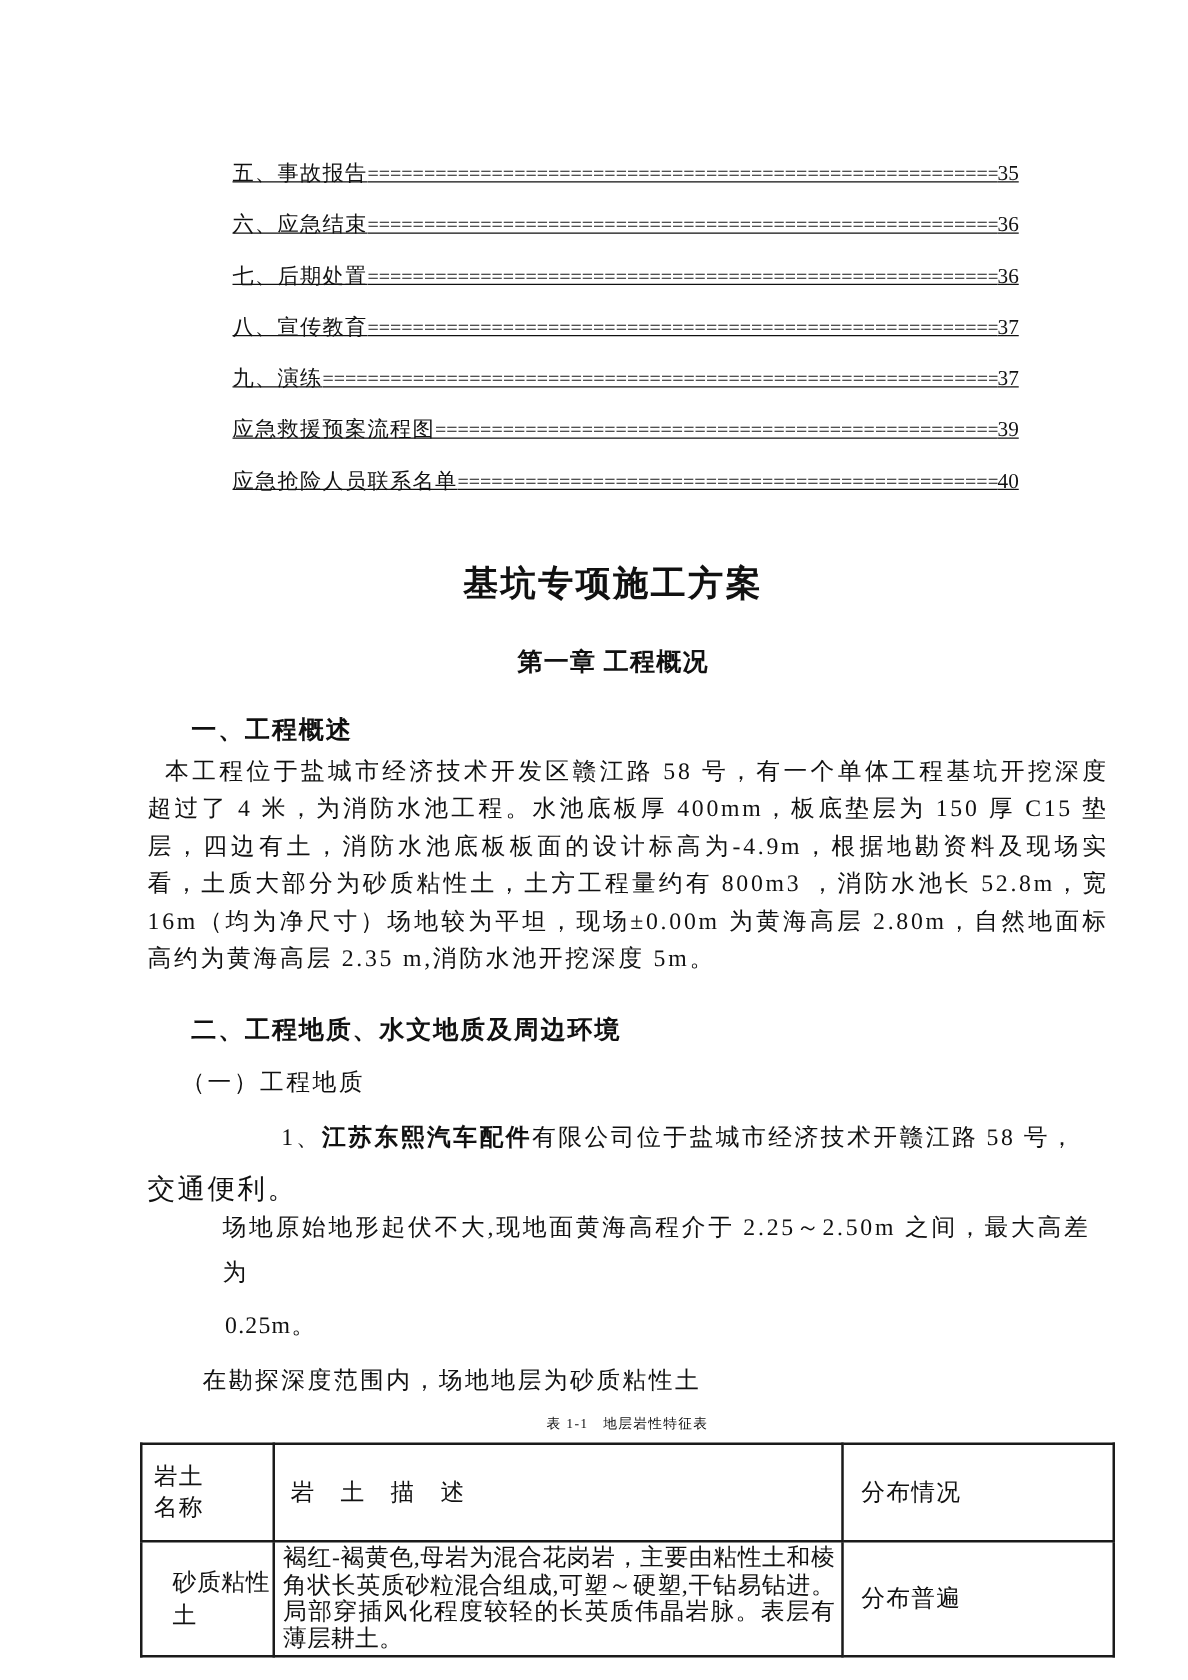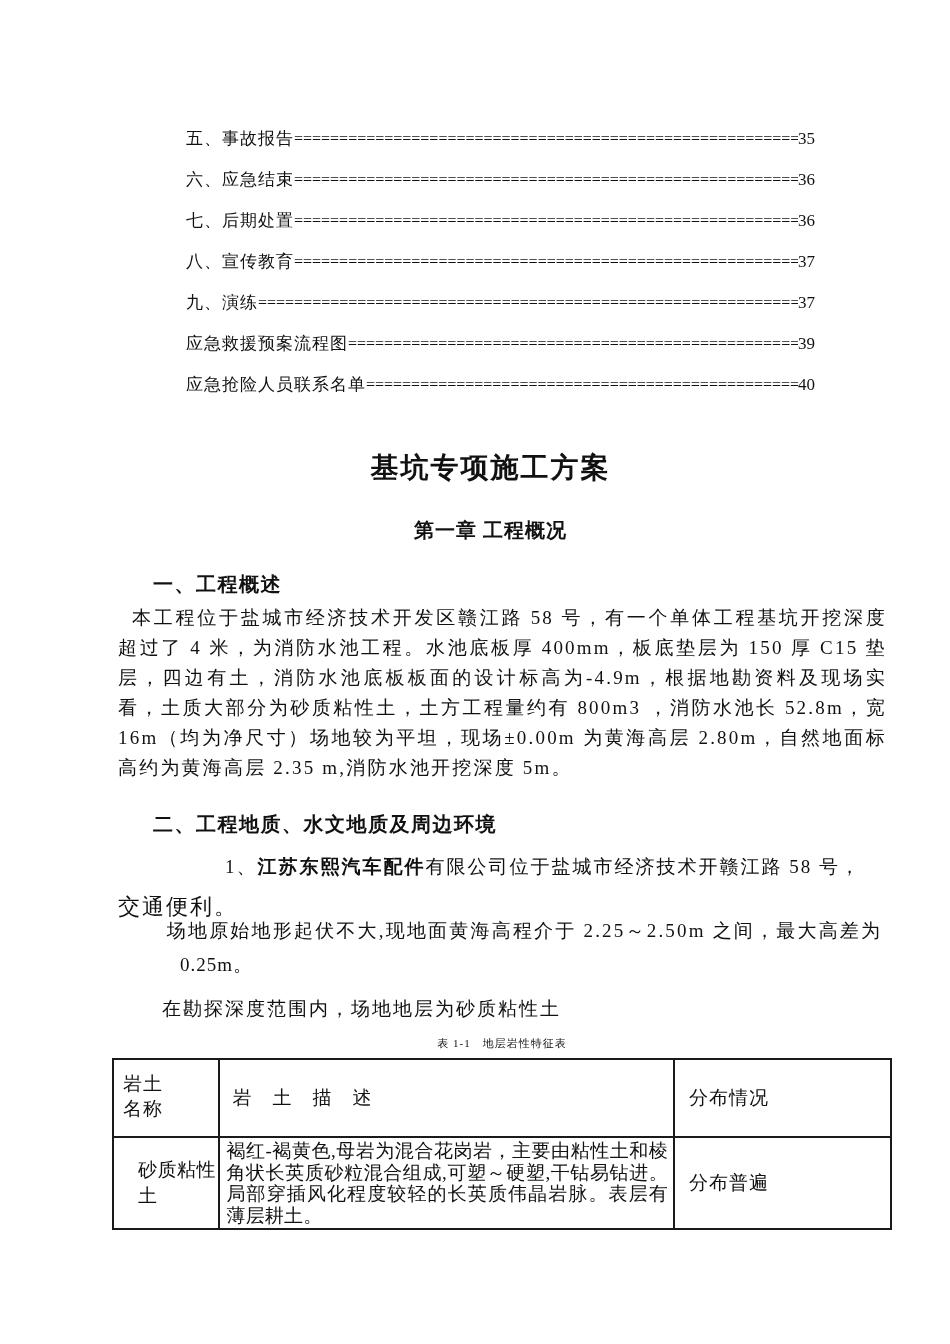--- a/index.html
+++ b/index.html
@@ -10,21 +10,21 @@
     color: #111111;
     overflow: hidden;
   }
   .page {
     position: relative;
     width: 950px; height: 1344px;
     padding: 118px 63px 0 118px;
   }
 
   
-  .toc { padding-left: 68px; padding-right: 72px; }
+  .toc { padding-left: 68px; padding-right: 72px; text-decoration: underline; }
   .toc-row {
     display: flex; align-items: baseline;
     height: 41px; line-height: 41px;
     font-size: 17px; letter-spacing: 1px;
   }
   .toc-label { white-space: nowrap; }
   .toc-leader {
     flex: 1 1 auto; overflow: hidden; white-space: nowrap;
     font-size: 16px; letter-spacing: 0; line-height: 41px;
   }
@@ -58,21 +58,21 @@
   }
   .sub-heading {
     margin-top: 16px; margin-left: 27px;
     font-size: 19px; letter-spacing: 2px; line-height: 28px;
   }
   .num-item {
     margin-top: 16px; margin-left: 107px;
     font-size: 19px; letter-spacing: 2px; line-height: 28px;
   }
   .line-traffic   { margin-top: 12px; font-size: 22px; letter-spacing: 2px; line-height: 28px; }
-  .line-terrain   { margin-top: 0;    margin-left: 44px; font-size: 19px; letter-spacing: 2.2px; line-height: 20px; text-align: center; }
+  .line-terrain   { margin-top: 0;    margin-left: 60px; font-size: 19px; letter-spacing: 2.2px; line-height: 36px; }
   .line-elevation { margin-top: 10px; margin-left: 62px; font-size: 19px; letter-spacing: 1px; line-height: 28px; }
   .line-explore   { margin-top: 16px;  margin-left: 44px; font-size: 19px; letter-spacing: 2px; line-height: 28px; }
 
   
   .tbl-caption {
     margin-top: 9px;
     width: 780px; margin-left: -6px;
     text-align: center;
     font-size: 11px; letter-spacing: 1px; line-height: 22px;
   }
@@ -80,21 +80,21 @@
     margin-left: -6px; margin-top: 4px;
     width: 780px;
     border-collapse: collapse;
     table-layout: fixed;
   }
   table.geo td {
     border: 2px solid #1a1a1a;
     font-size: 19px;
     vertical-align: middle;
   }
-  .col-name { width: 104px; font-family: Liberation Mono, monospace; }
+  .col-name { width: 104px; }
   .col-desc { width: 444px; }
   .col-dist { width: 212px; }
   tr.hdr td { height: 78px; }
   tr.bdy td { height: 87px; }
   .cell-name-hdr { padding-left: 9px; white-space: pre-line; line-height: 25px; letter-spacing: 1px; }
   .cell-desc-hdr { padding-left: 12px; letter-spacing: 1px; }
   .cell-dist-hdr { padding-left: 14px; letter-spacing: 1px; }
   .cell-name { padding-left: 24px; letter-spacing: 0.5px; }
   .cell-desc {
     padding: 2px 5px 2px 6px;
@@ -156,20 +156,21 @@
   <div class="doc-title">基坑专项施工方案</div>
 
   <div class="chapter-title">第一章 工程概况</div>
 
   <div class="sec-heading">一、工程概述</div>
 
   <p class="body-par">本工程位于盐城市经济技术开发区赣江路 58 号，有一个单体工程基坑开挖深度超过了 4 米，为消防水池工程。水池底板厚 400mm，板底垫层为 150 厚 C15 垫层，四边有土，消防水池底板板面的设计标高为-4.9m，根据地勘资料及现场实看，土质大部分为砂质粘性土，土方工程量约有 800m3 ，消防水池长 52.8m，宽 16m（均为净尺寸）场地较为平坦，现场±0.00m 为黄海高层 2.80m，自然地面标高约为黄海高层 2.35 m,消防水池开挖深度 5m。</p>
 
   <div class="sec-heading">二、工程地质、水文地质及周边环境</div>
 
+  <div class="sub-heading">（一）工程地质</div>
 
   <div class="num-item"><span>1、</span><span class="bold">江苏东熙汽车配件</span><span>有限公司位于盐城市经济技术开赣江路 58 号，</span></div>
 
   <div class="line-traffic">交通便利。</div>
 
   <div class="line-terrain">场地原始地形起伏不大,现地面黄海高程介于 2.25～2.50m 之间，最大高差为</div>
 
   <div class="line-elevation">0.25m。</div>
 
   <div class="line-explore">在勘探深度范围内，场地地层为砂质粘性土</div>

